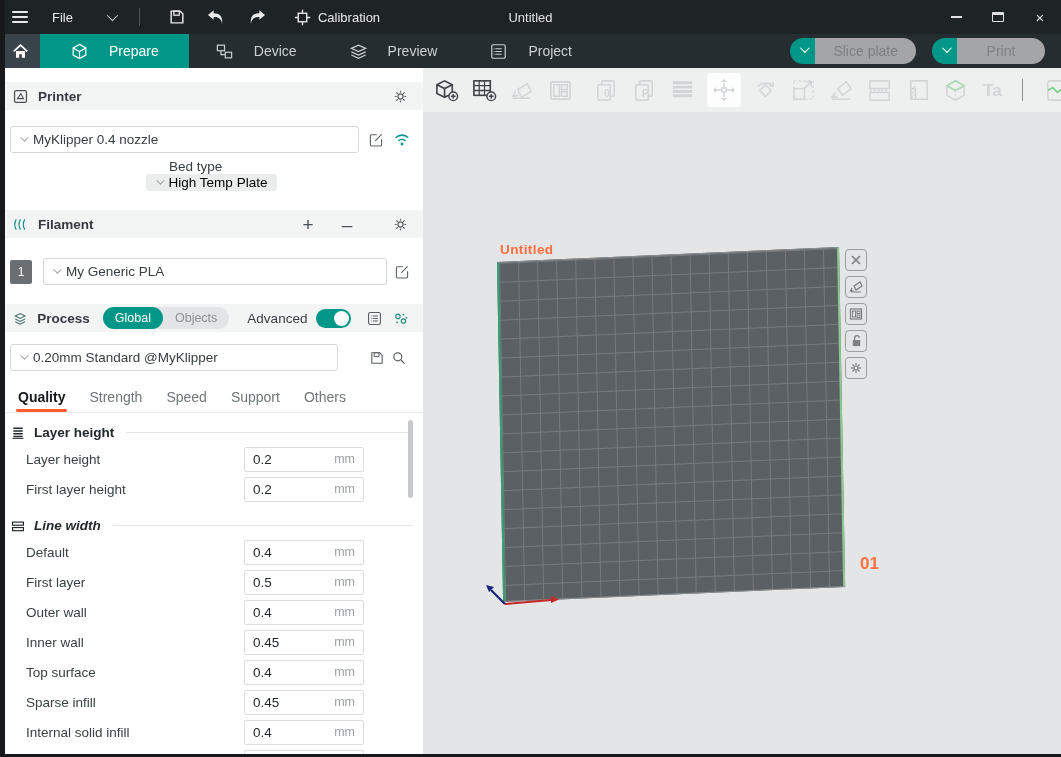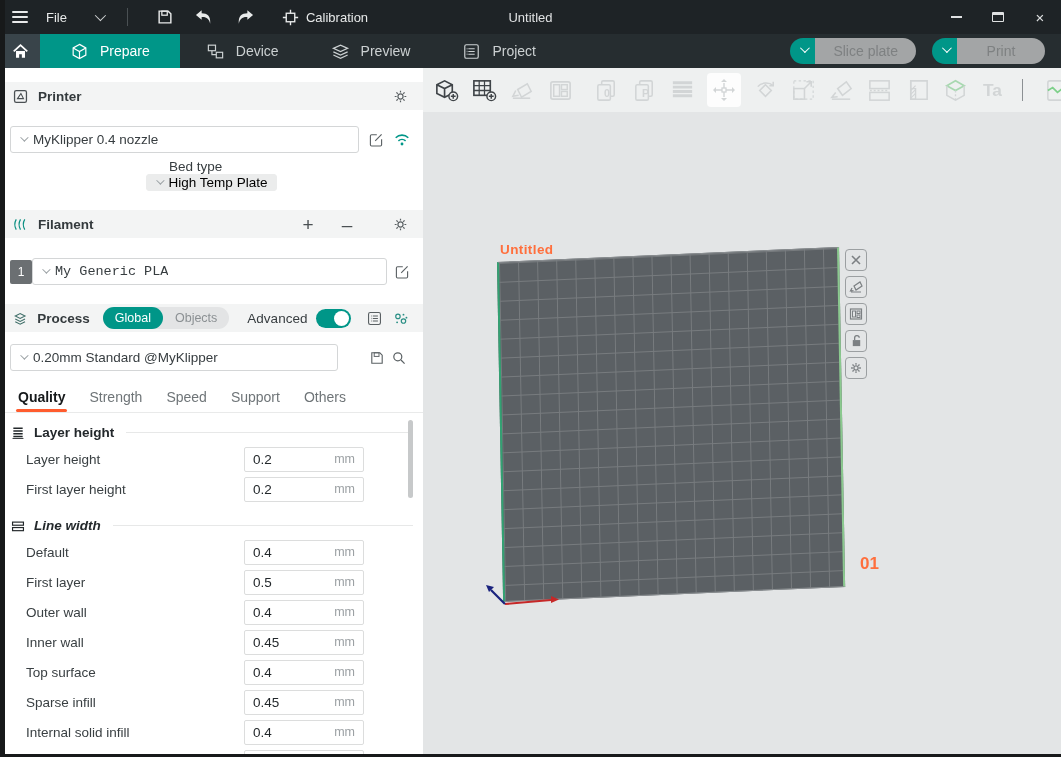--- a/index.html
+++ b/index.html
@@ -3,39 +3,39 @@
 <meta charset="utf-8">
 <style>
   * { margin:0; padding:0; box-sizing:border-box; }
   html,body { width:1061px; height:757px; overflow:hidden; }
   body { font-family:"Liberation Sans", sans-serif; font-size:13px; color:#3c4043; background:#fff; }
   #app { position:relative; width:1061px; height:757px; overflow:hidden; background:#fff; }
 
   
   .titlebar { position:absolute; left:0; top:0; width:1061px; height:34px; background:#1e2326; display:flex; align-items:center; color:#e8eaea; z-index:30; }
   .titlebar .left { display:flex; align-items:center; gap:6px; padding-left:12px; }
-  .menu-file { display:flex; align-items:center; gap:18px; cursor:pointer; }
+  .menu-file { display:flex; align-items:center; gap:24px; cursor:pointer; }
   .hamburger { display:inline-block; width:16px; }
   .hamburger span { display:block; height:2px; background:#e8eaea; margin:3px 0; border-radius:1px; }
   .file-label { font-size:13px; }
   .chev { display:inline-block; width:8px; height:8px; border-right:1.6px solid #cfd2d3; border-bottom:1.6px solid #cfd2d3; transform:rotate(45deg) translateY(-2px); margin-left:10px; }
   .tb-divider { width:1px; height:18px; background:#4a5053; margin:0 14px 0 18px; }
   .tb-btn { width:34px; height:26px; display:flex; align-items:center; justify-content:center; cursor:pointer; }
   .tb-btn svg { display:block; }
   .calib { display:flex; align-items:center; gap:7px; margin-left:14px; cursor:pointer; }
   .win-title { position:absolute; left:50%; transform:translateX(-50%); font-size:13px; color:#dfe1e2; }
   .win-controls { position:absolute; right:0; top:0; height:34px; display:flex; }
   .win-btn { width:42px; height:34px; display:flex; align-items:center; justify-content:center; color:#dfe1e2; font-size:15px; cursor:pointer; }
   .min-glyph { display:block; width:11px; height:2px; background:#dfe1e2; }
   .max-glyph { display:block; width:12px; height:10px; border:1.5px solid #dfe1e2; border-top-width:3px; border-radius:1px; }
 
   
   .tabbar { position:absolute; left:0; top:34px; width:1061px; height:34px; background:#262d30; display:flex; align-items:stretch; z-index:29; }
   .home-btn { width:40px; background:#39444a; display:flex; align-items:center; justify-content:center; cursor:pointer; }
-  .main-tab { display:flex; align-items:center; gap:11px; padding:0 26px; color:#ccd1d2; font-size:14px; cursor:pointer; }
+  .main-tab { display:flex; align-items:center; gap:20px; padding:0 26px; color:#ccd1d2; font-size:14px; cursor:pointer; }
   .main-tab.active { background:#009688; color:#fff; padding:0 30px; }
   .tabbar-right { margin-left:auto; display:flex; align-items:center; gap:16px; padding-right:16px; }
   .action-group { display:flex; align-items:center; height:26px; }
   .action-chev { width:25px; height:26px; background:#009688; border-radius:13px 0 0 13px; display:flex; align-items:center; justify-content:center; cursor:pointer; }
   .action-chev .chev { border-color:#fff; margin:0 0 3px 2px; width:7px; height:7px; }
   .action-label { height:26px; min-width:88px; background:#a3a5a6; border-radius:0 13px 13px 0; color:#7e8182; font-size:14px; display:flex; align-items:center; justify-content:center; padding:0 18px; cursor:default; }
 
   
   .sidepanel { position:absolute; left:0; top:68px; width:423px; height:689px; background:#fff; overflow:hidden; z-index:10; }
   .sec-header { height:28px; background:#f3f4f4; display:flex; align-items:center; gap:9px; padding:0 12px; }
@@ -260,21 +260,21 @@
       <span class="icon-btn">
         <svg width="17" height="17" viewBox="0 0 20 20">
             <circle cx="10" cy="10" r="3" fill="none" stroke="#5a6063" stroke-width="1.4"></circle>
             <path d="M10 3.2v2.2M10 14.6v2.2M3.2 10h2.2M14.6 10h2.2M5.2 5.2l1.6 1.6M13.2 13.2l1.6 1.6M14.8 5.2l-1.6 1.6M6.8 13.2l-1.6 1.6" stroke="#5a6063" stroke-width="1.4"></path>
           </svg>
       </span>
     </div>
 
     <div class="row" style="margin-top:20px;">
       <span class="slot-badge">1</span>
-      <div class="combo" style="flex:1; margin-left:0;font-family:Liberation Mono, monospace;">
+      <div class="combo" style="flex:1; margin-left:11px;">
         <span class="chev"></span>
         <span class="combo-text">My Generic PLA</span>
       </div>
       <span class="icon-btn" style="margin-left:4px;">
         <svg width="16" height="16" viewBox="0 0 20 20">
             <path d="M17 9v7a1.5 1.5 0 0 1-1.5 1.5h-11A1.5 1.5 0 0 1 3 16V5a1.5 1.5 0 0 1 1.5-1.5H11" fill="none" stroke="#5a6063" stroke-width="1.4"></path>
             <path d="M9 11L17 3" stroke="#5a6063" stroke-width="1.4"></path>
           </svg>
       </span>
     </div>

